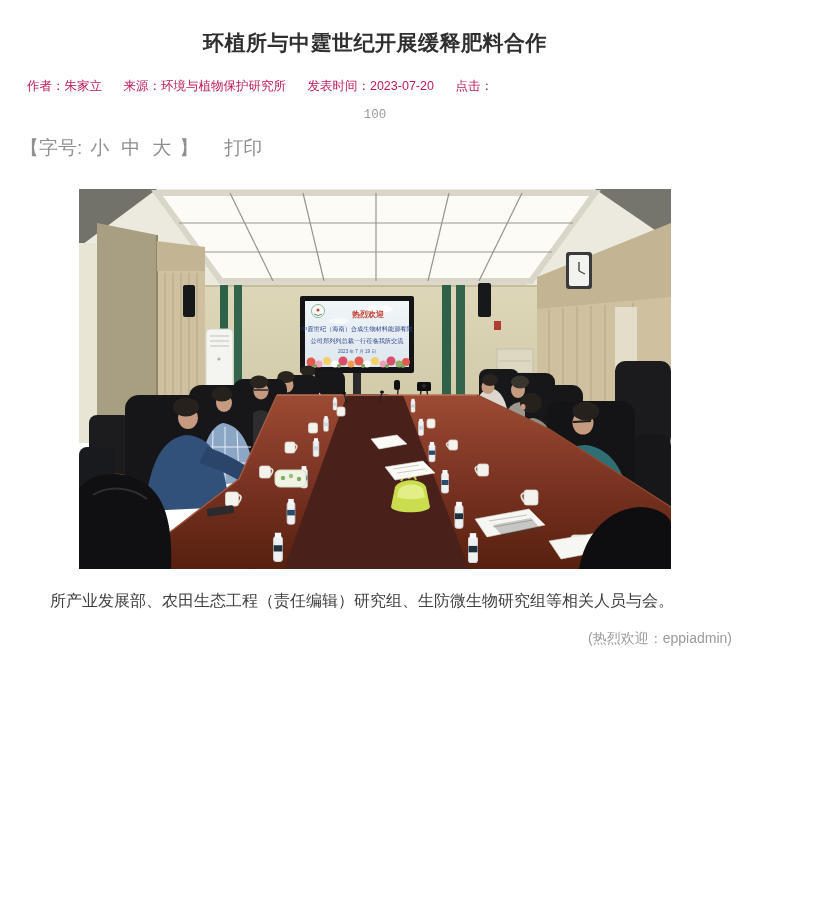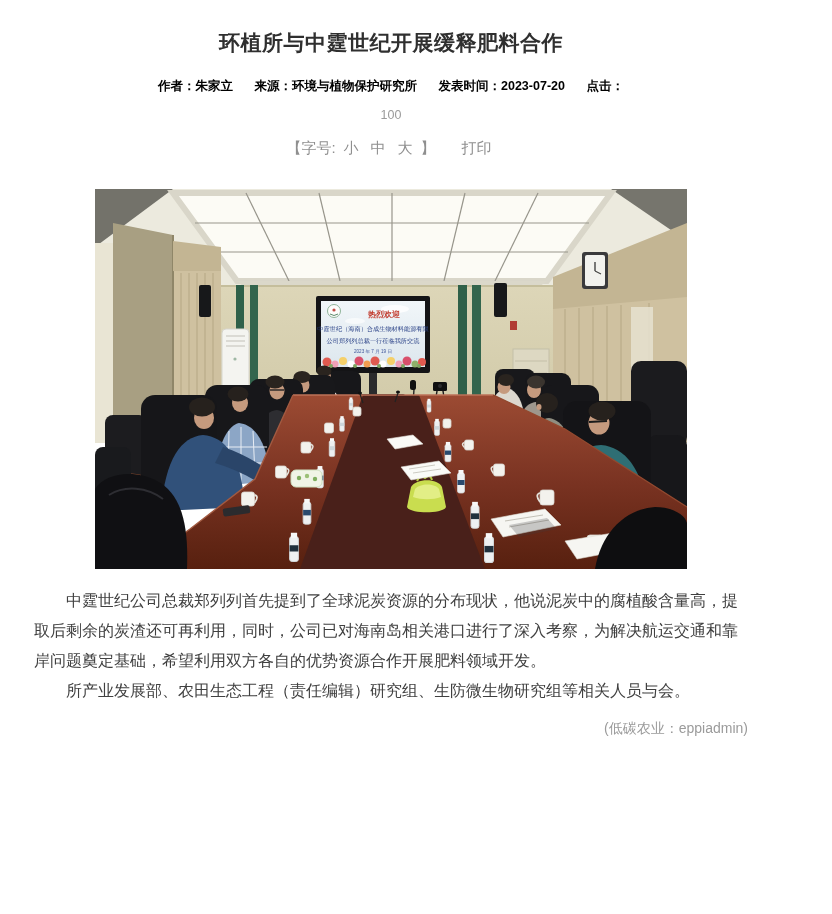--- a/index.html
+++ b/index.html
@@ -1,22 +1,22 @@
 <!DOCTYPE html>
 <html><head>
 <meta charset="utf-8">
 <style>
   html,body{margin:0;padding:0;background:#ffffff;}
   body{width:832px;min-height:914px;font-family:"Liberation Sans","DejaVu Sans",sans-serif;color:#404040;}
-  .page{padding:0 18px;box-sizing:border-box;width:750px;margin-left:16px;}
+  .page{padding:0 18px;box-sizing:border-box;width:750px;}
   .title{text-align:center;font-size:21px;font-weight:700;color:#2f2f2f;margin:28px 0 0;line-height:30px;letter-spacing:.5px;}
-  .meta-row{text-align:center;color:#000000;font-size:12.5px;margin-top:20px;line-height:16px;font-weight:bold;}
+  .meta-row{color:#be185d;font-size:12.5px;margin-top:20px;line-height:16px;}
   .meta-group{margin:0 9px;white-space:nowrap;}
-  .hits-value{text-align:center;color:#9b9b9b;font-size:12.5px;margin-top:13px;line-height:16px;}
-  .toolbar-row{text-align:center;color:#8f8f8f;font-size:15px;margin-top:16px;line-height:18px;}
+  .hits-value{text-align:center;color:#9b9b9b;font-size:12.5px;margin-top:13px;line-height:16px;font-family:Liberation Mono, monospace;}
+  .toolbar-row{color:#8f8f8f;font-size:19px;margin-top:16px;line-height:18px;}
   .toolbar-row a{color:#8f8f8f;text-decoration:none;cursor:pointer;margin:0 6px;}
   .toolbar-row .bracket{margin:0 2px;}
   .print-link{margin-left:24px !important;}
   .article-body{margin-top:32px;font-size:16px;line-height:30px;color:#404040;}
   .article-body p{margin:0;text-indent:2em;}
   .photo-figure{margin:10px 0 17px;text-align:right;}
   svg.photo{display:block;margin:0 auto;}
   .editor-note{text-align:right;color:#9b9b9b;font-size:14px;margin-top:14px;padding-bottom:14px;}
 </style>
 </head>
@@ -416,19 +416,18 @@
               <ellipse cx="303" cy="203" rx="2" ry="1.6" fill="#111"></ellipse>
           </g>
         </g>
 
         <path d="M0,380 L0,300 C10,284 40,280 62,292 C84,304 94,330 92,380 Z" fill="#101013"></path>
         <path d="M14,306 C30,296 52,298 68,310" fill="none" stroke="#2e2e33" stroke-width="2"></path>
         <path d="M592,380 L500,380 C506,344 530,320 560,318 C578,318 590,326 592,334 Z" fill="#0e0e10"></path>
       </svg>
     </figure>
 
-    <p>中霆世纪公司总裁郑列列首先提到了全球泥炭资源的分布现状，他说泥炭中的腐植酸含量高，提取后剩余的炭渣还可再利用，同时，公司已对海南岛相关港口进行了深入考察，为解决航运交通和靠岸问题奠定基础，希望利用双方各自的优势资源合作开展肥料领域开发。</p>
     <p>所产业发展部、农田生态工程（责任编辑）研究组、生防微生物研究组等相关人员与会。</p>
   </div>
 
-  <div class="editor-note">(低碳农业：eppiadmin)</div>
+  <div class="editor-note">(热烈欢迎：eppiadmin)</div>
 
 </div>
 
 </body></html>

